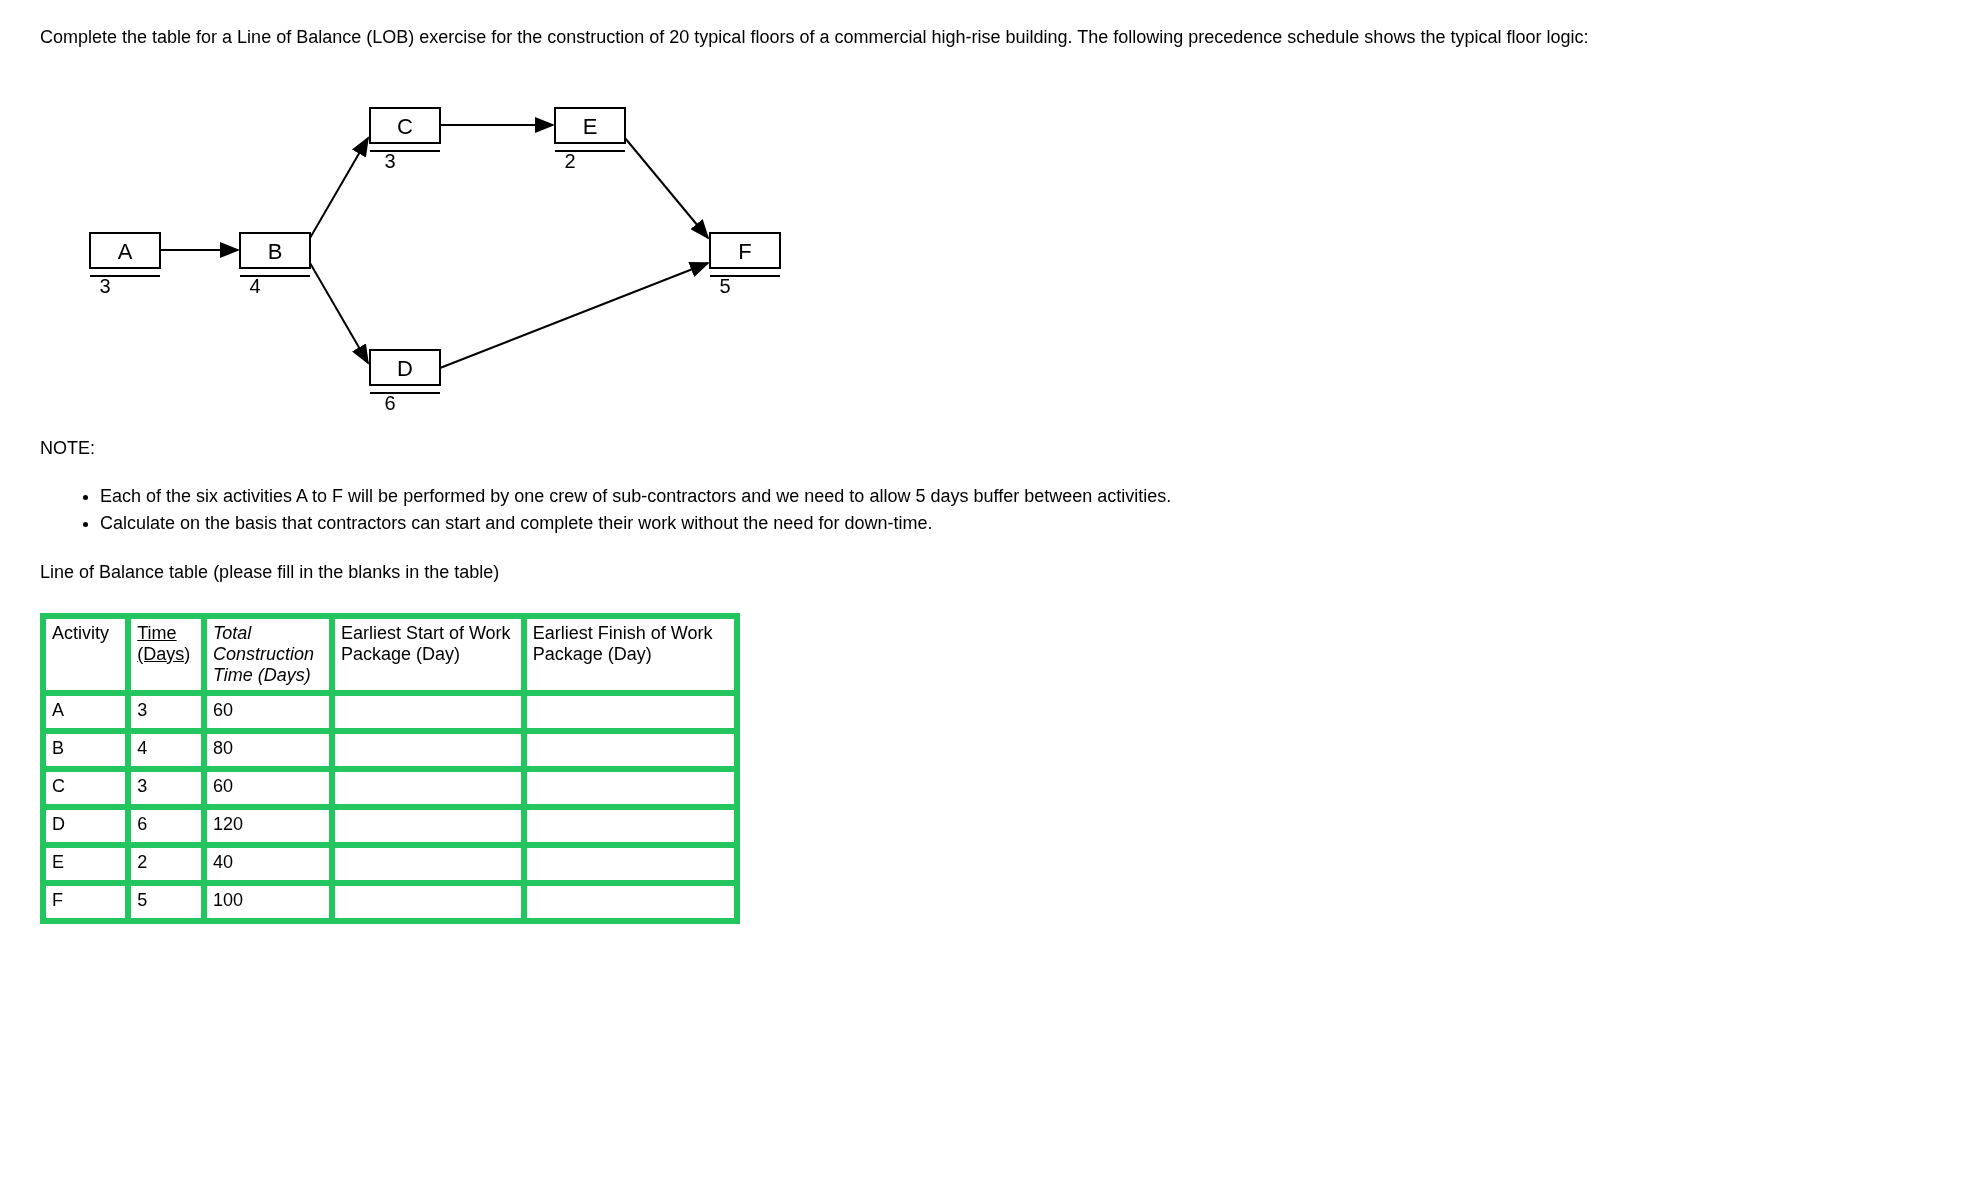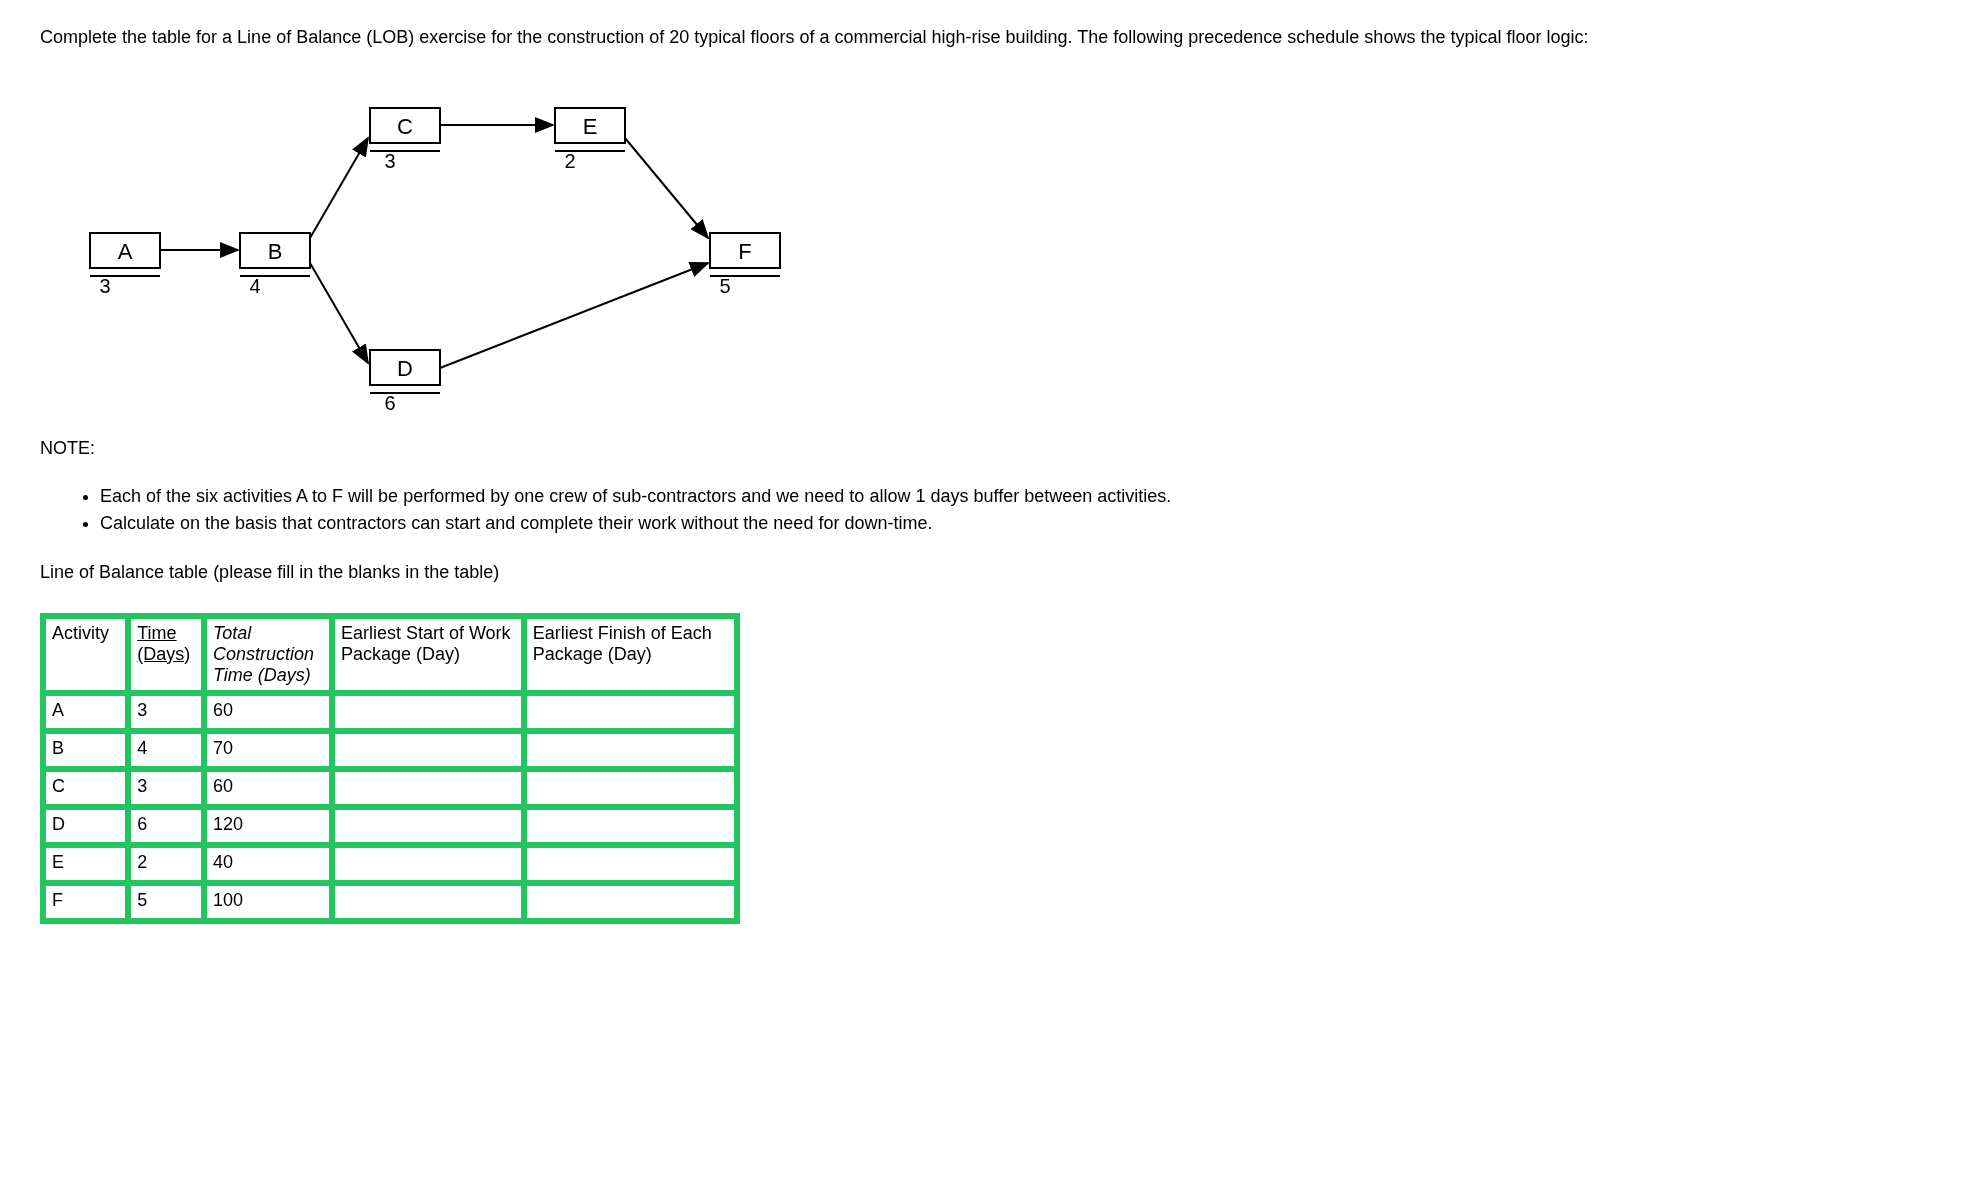--- a/index.html
+++ b/index.html
@@ -146,48 +146,48 @@
 
     <line class="arrow-line" x1="565" y1="60" x2="648" y2="160" marker-end="url(#arrowhead)"></line>
 
     <line class="arrow-line" x1="380" y1="290" x2="648" y2="185" marker-end="url(#arrowhead)"></line>
   </svg>
 </div>
 
 <p class="note-label">NOTE:</p>
 
 <ul class="note-list">
-  <li>Each of the six activities A to F will be performed by one crew of sub-contractors and we need to allow 1 days buffer between activities.</li>
+  <li>Each of the six activities A to F will be performed by one crew of sub-contractors and we need to allow 5 days buffer between activities.</li>
   <li>Calculate on the basis that contractors can start and complete their work without the need for down-time.</li>
 </ul>
 
 <p class="table-intro">Line of Balance table (please fill in the blanks in the table)</p>
 
 <table class="lob-table">
   <thead>
     <tr>
       <th class="col-activity">Activity</th>
       <th class="col-time">Time (Days)</th>
       <th class="col-total">Total Construction Time (Days)</th>
       <th class="col-start">Earliest Start of Work Package (Day)</th>
-      <th class="col-finish">Earliest Finish of Each Package (Day)</th>
+      <th class="col-finish">Earliest Finish of Work Package (Day)</th>
     </tr>
   </thead>
   <tbody>
     <tr>
       <td>A</td>
       <td>3</td>
       <td>60</td>
       <td></td>
       <td></td>
     </tr>
     <tr>
       <td>B</td>
       <td>4</td>
-      <td>70</td>
+      <td>80</td>
       <td></td>
       <td></td>
     </tr>
     <tr>
       <td>C</td>
       <td>3</td>
       <td>60</td>
       <td></td>
       <td></td>
     </tr>

